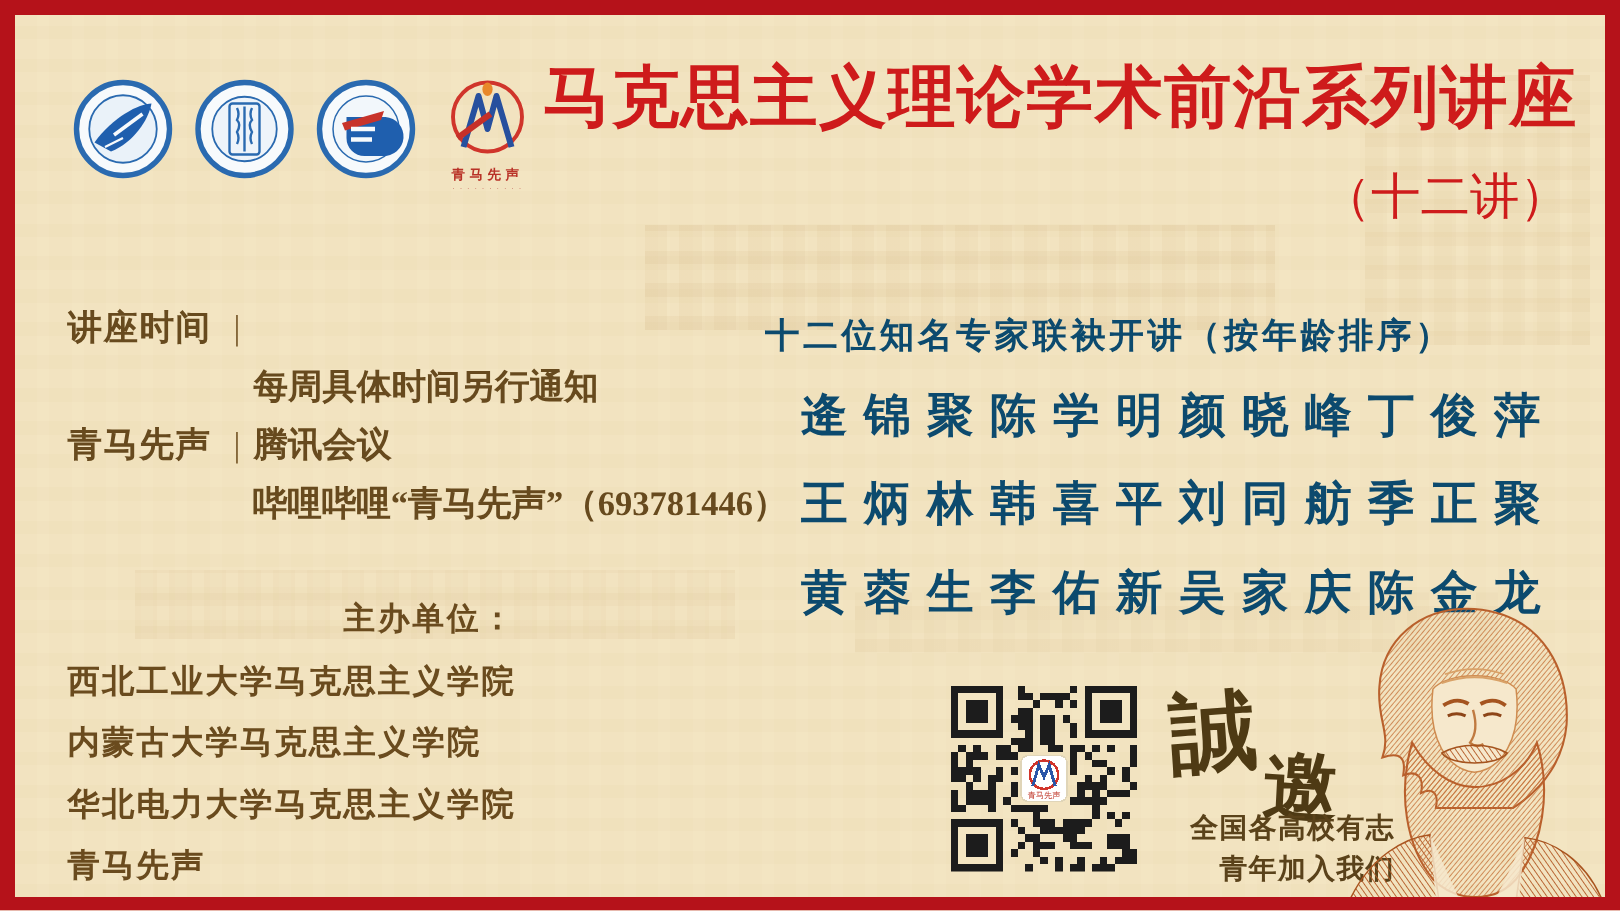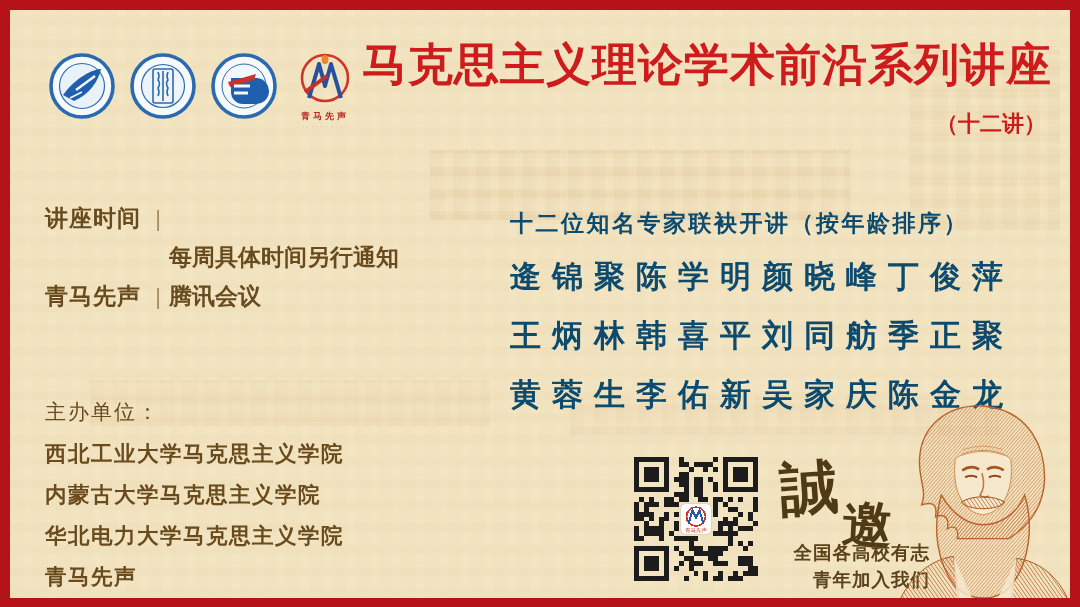--- a/index.html
+++ b/index.html
@@ -38,39 +38,39 @@
     color:#b93227; font-family:"Liberation Sans",sans-serif; white-space:nowrap;
   }
   .logo-caption-sub{ font-size:5px; letter-spacing:1px; color:#c4655a; margin-top:1px; }
 
   
   .title-block{ position:absolute; top:34px; right:18px; text-align:right; color:#ce1b1b; }
   .poster-title{
     font-size:45px; font-weight:900; letter-spacing:1px; line-height:1.1;
     color:#ce1b1b; font-family:Liberation Mono, monospace;
   }
-  .poster-subtitle{ margin-top:15px; font-size:22px; font-weight:700; padding-right:6px; }
+  .poster-subtitle{ margin-top:15px; font-size:33px; font-weight:400; padding-right:6px; }
 
   
   .info{ position:absolute; left:35px; top:196px; width:480px; color:#674a1e; }
   .info-row{ display:flex; align-items:flex-start; margin-bottom:13px; font-weight:bold; font-size:23px; line-height:26px; }
   .info-label{ width:102px; letter-spacing:1px; }
   .info-sep{ width:22px; text-align:center; font-weight:normal; color:#7a5c2e; }
   .info-row.no-label .info-label, .info-row.no-label .info-sep{ visibility:hidden; }
   .info-value{ white-space:nowrap; }
 
   
   .speakers{ position:absolute; left:500px; top:198px; width:496px; color:#0c4a6e; }
   .speakers-heading{ font-size:23px; font-weight:bold; letter-spacing:2.5px; white-space:nowrap; }
-  .speaker-row{ display:flex; justify-content:space-between; margin-top:17px; }
+  .speaker-row{ display:flex; justify-content:space-between; margin-top:17px;margin-left:24px; }
   .speaker-name{ font-size:31px; font-weight:bold; letter-spacing:11px; white-space:nowrap; }
 
   
   .hosts{ position:absolute; left:35px; top:388px; color:#6a4b1e; }
-  .hosts-heading{ font-size:21px; font-weight:normal; letter-spacing:2px; margin-bottom:13px; }
+  .hosts-heading{ font-size:21px; font-weight:bold; letter-spacing:2px; margin-bottom:13px;text-align:right; }
   .host-item{ font-size:21.5px; font-weight:bold; letter-spacing:1.5px; margin-bottom:12px; }
 
   
   .qr{ position:absolute; left:624px; top:447px; width:124px; height:124px; }
   .qr svg{ width:124px; height:124px; display:block; }
 
   .calligraphy{ position:absolute; left:760px; top:438px; width:150px; height:110px; color:#4e3a14; }
   .cal-1{ position:absolute; left:10px; top:2px; font-size:58px; font-weight:bold; transform:rotate(-4deg); }
   .cal-2{ position:absolute; left:72px; top:44px; font-size:50px; font-weight:bold; transform:rotate(3deg); }
 
@@ -144,20 +144,25 @@
       </div>
       <div class="info-row no-label">
         <span class="info-label"></span>
         <span class="info-sep"></span>
         <span class="info-value">每周具体时间另行通知</span>
       </div>
       <div class="info-row">
         <span class="info-label">青马先声</span>
         <span class="info-sep">|</span>
         <span class="info-value">腾讯会议</span>
+      </div>
+      <div class="info-row no-label">
+        <span class="info-label"></span>
+        <span class="info-sep"></span>
+        <span class="info-value">哔哩哔哩“青马先声”（693781446）</span>
       </div>
     </div>
 
     <div class="speakers">
       <div class="speakers-heading">十二位知名专家联袂开讲（按年龄排序）</div>
       <div class="speaker-row">
         <span class="speaker-name">逄锦聚</span>
         <span class="speaker-name">陈学明</span>
         <span class="speaker-name">颜晓峰</span>
         <span class="speaker-name">丁俊萍</span>

